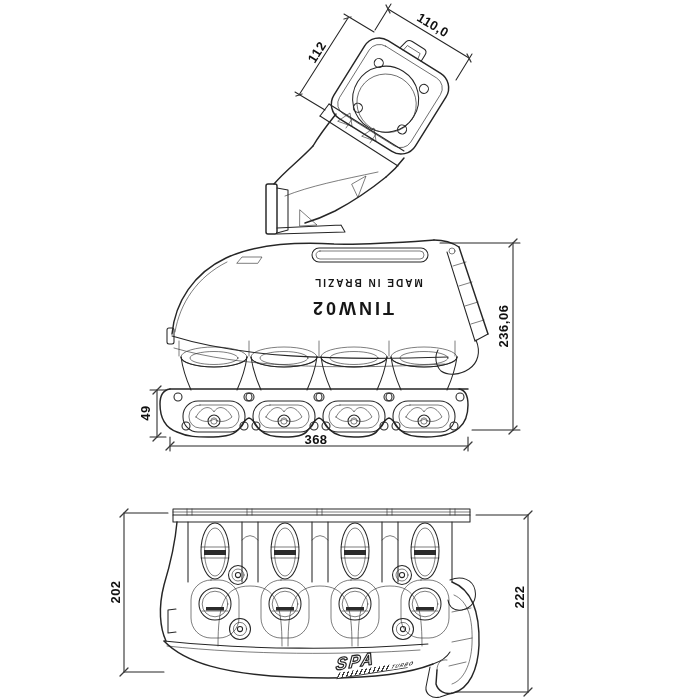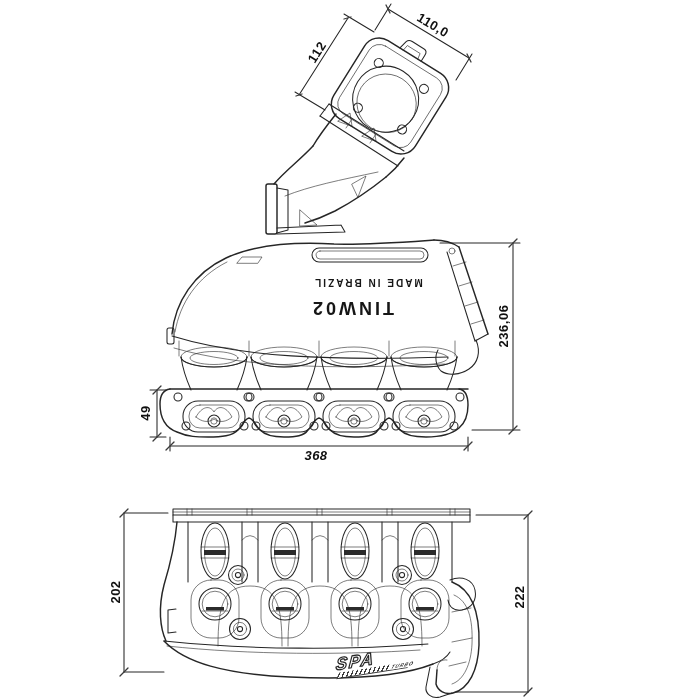--- a/index.html
+++ b/index.html
@@ -236,21 +236,21 @@
 </svg>
 
 <div class="lbl" style="left:317px;top:52px;transform:translate(-50%,-50%) rotate(-58deg);">112</div>
 <div class="lbl" style="left:433px;top:25px;transform:translate(-50%,-50%) rotate(31deg);">110,0</div>
 
 <div class="cast small" style="left:368px;top:282px;">MADE IN BRAZIL</div>
 <div class="cast big" style="left:352px;top:307px;">TINW02</div>
 
 <div class="lbl" style="left:145px;top:413px;transform:translate(-50%,-50%) rotate(-90deg);">49</div>
 <div class="lbl" style="left:503px;top:326px;transform:translate(-50%,-50%) rotate(-90deg);">236,06</div>
-<div class="lbl" style="left:316px;top:455px;font-style:italic;">368</div>
+<div class="lbl" style="left:316px;top:439px;">368</div>
 
 <div class="lbl" style="left:115px;top:592px;transform:translate(-50%,-50%) rotate(-90deg);">202</div>
 <div class="lbl" style="left:519px;top:597px;transform:translate(-50%,-50%) rotate(-90deg);">222</div>
 
 <div class="logo" style="left:372px;top:663px;">
   <div class="logo-text">SPA</div>
   <div class="logo-bar">
     <span class="logo-sub">TURBO</span>
   </div>
 </div>

